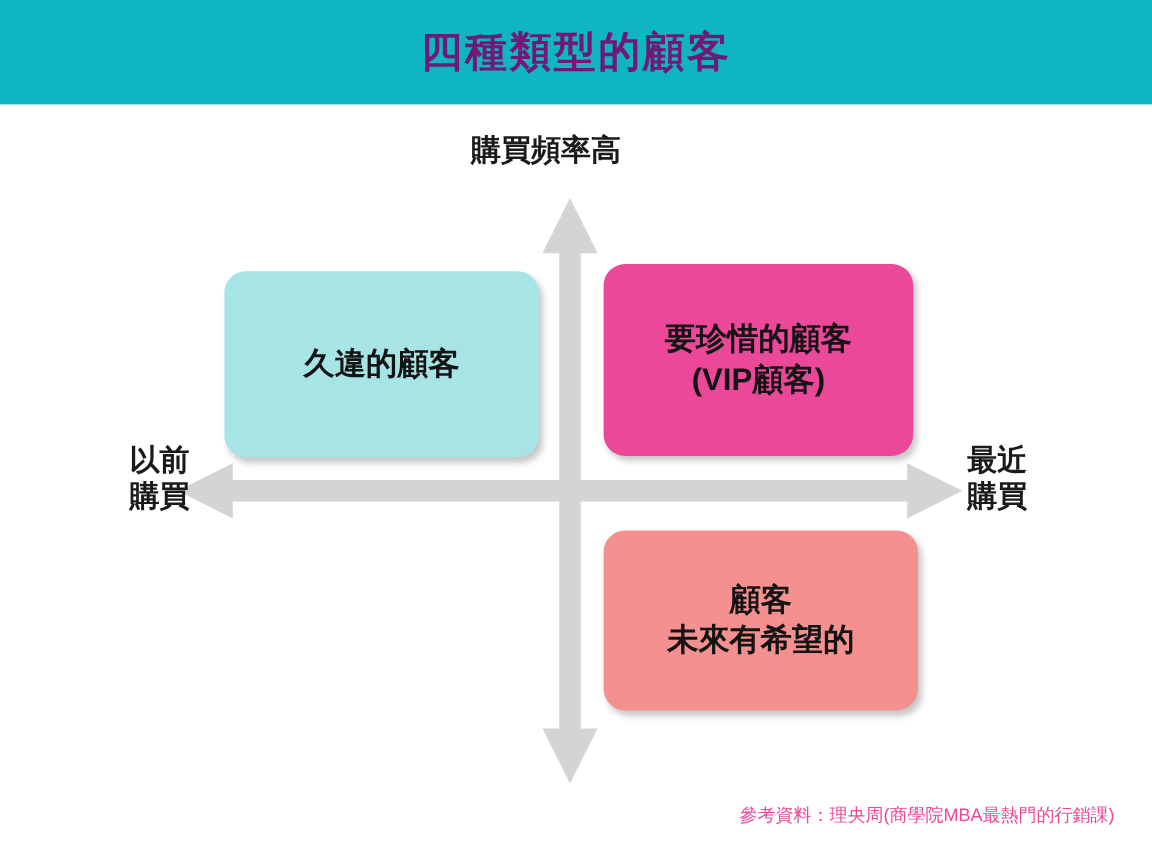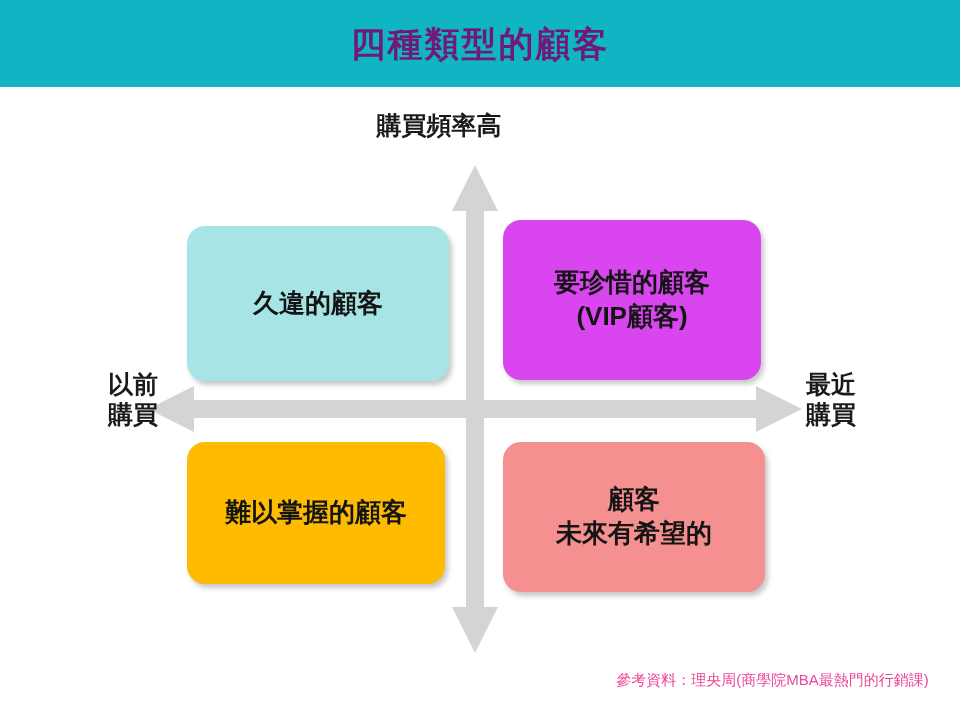--- a/index.html
+++ b/index.html
@@ -58,21 +58,21 @@
   
   .axis-label {
     position: absolute;
     color: #1a1a1a;
     font-size: 25px;
     font-weight: bold;
     line-height: 1.18;
     white-space: nowrap;
   }
   .axis-label-top {
-    left: 0;
+    left: 16px;
     top: 24px;
     width: 784px;
     text-align: center;
     padding-left: 47px;
   }
   .axis-label-bottom {
     left: 0;
     top: 573px;
     width: 960px;
     text-align: center;
@@ -193,32 +193,27 @@
     <span class="line">最近</span>
     <span class="line">購買</span>
   </div>
 
   <div class="card card-q2" style="background: rgb(167, 228, 230);">
     <div class="card-text">
       <span class="line">久違的顧客</span>
     </div>
   </div>
 
-  <div class="card card-q1" style="background: #d946ef;">
+  <div class="card card-q1" style="background: #ec4899;">
     <div class="card-text">
       <span class="line">要珍惜的顧客</span>
       <span class="line">(VIP顧客)</span>
     </div>
   </div>
 
-  <div class="card card-q3" style="background: rgb(255, 187, 0);">
-    <div class="card-text">
-      <span class="line">難以掌握的顧客</span>
-    </div>
-  </div>
 
   <div class="card card-q4" style="background: rgb(245, 144, 144);">
     <div class="card-text">
       <span class="line">顧客</span>
       <span class="line">未來有希望的</span>
     </div>
   </div>
 
   <div class="source-note">參考資料：理央周(商學院MBA最熱門的行銷課)</div>
 

